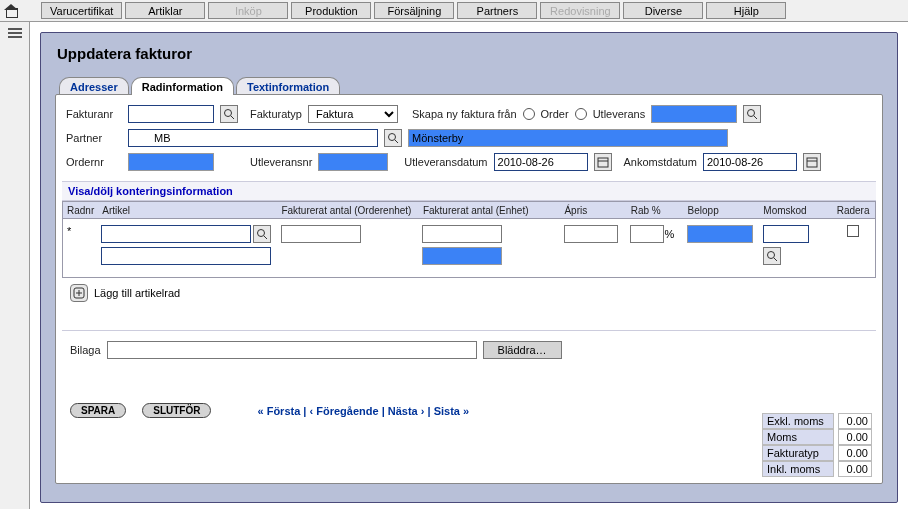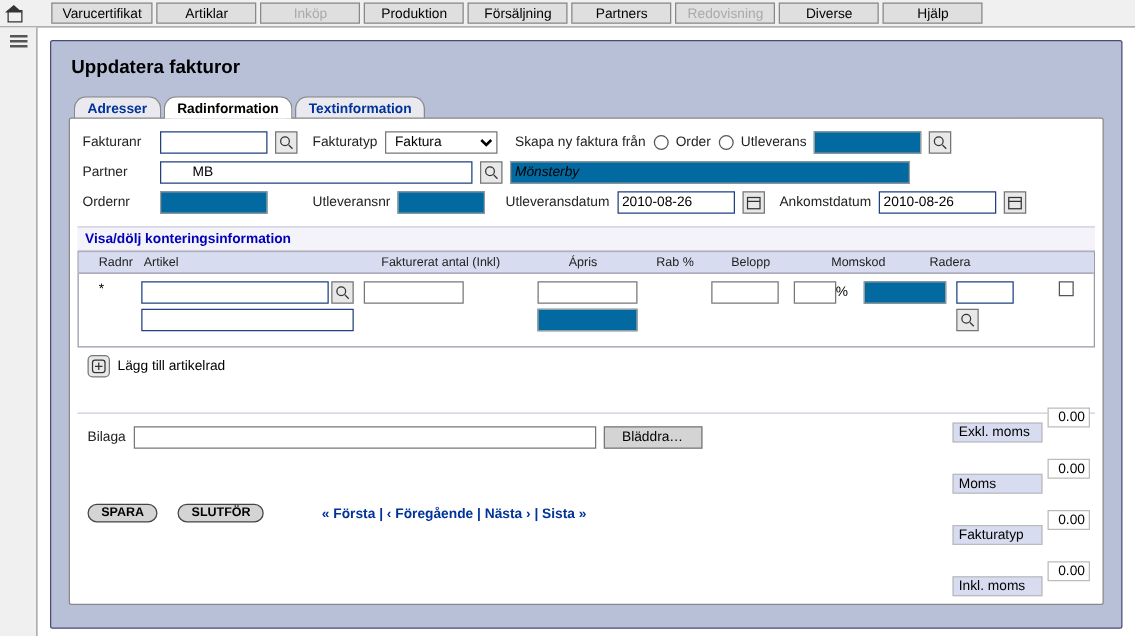--- a/index.html
+++ b/index.html
@@ -152,24 +152,23 @@
   }
   input[type="text"], select {
     font-family: inherit;
     font-size: 11px;
     height: 18px;
     border: 1px solid #777;
     background: #fff;
     padding: 0 3px;
   }
   input[readonly], .ro {
-    background: #0369a1;
+    background: #3b82f6;
     border: 1px solid #999;
     height: 18px;
-    font-style: italic;
   }
   .navy-border { border: 1px solid #204080 !important; }
   .icon-btn {
     width: 18px; height: 18px;
     border: 1px solid #777;
     background: #e8e8e8;
     display: inline-flex;
     align-items: center;
     justify-content: center;
     cursor: pointer;
@@ -204,21 +203,21 @@
     font-size: 10px;
     color: #222;
   }
   .grid-head > div { padding: 3px 4px 2px 4px; }
   .grid-row {
     display: flex;
     padding: 4px 0 0 0;
     min-height: 58px;
   }
   .grid-row > div { padding: 2px 4px; }
-  .col-radnr { width: 36px; margin-left: 12px; }
+  .col-radnr { width: 36px; }
   .col-artikel { width: 190px; }
   .col-fa-order { width: 150px; }
   .col-fa-enhet { width: 150px; }
   .col-apris { width: 70px; }
   .col-rab { width: 60px; }
   .col-belopp { width: 80px; }
   .col-momskod { width: 76px; }
   .col-radera { width: 46px; text-align:center;}
   
   .pill-btn {
@@ -250,21 +249,20 @@
     display: flex;
     justify-content: flex-end;
     align-items: center;
     gap: 4px;
   }
   .totals-row .tlabel {
     background: #d8dcf0;
     border: 1px solid #bbb;
     width: 72px;
     padding: 1px 4px;
-    margin-top: 25px;
   }
   .totals-row .tval {
     width: 34px;
     text-align: right;
     background: #fff;
     border: 1px solid #bbb;
     padding: 1px 3px;
   }
   .add-line {
     display: flex;
@@ -374,21 +372,22 @@
               <line x1="1" y1="5" x2="11" y2="5" stroke="#333"></line>
             </svg>
         </span>
       </div>
 
       <div class="subhead">Visa/dölj konteringsinformation</div>
       <div class="grid">
         <div class="grid-head">
           <div class="col-radnr">Radnr</div>
           <div class="col-artikel">Artikel</div>
-          <div class="col-fa-enhet">Fakturerat antal (Inkl)</div>
+          <div class="col-fa-order">Fakturerat antal (Orderenhet)</div>
+          <div class="col-fa-enhet">Fakturerat antal (Enhet)</div>
           <div class="col-apris">Ápris</div>
           <div class="col-rab">Rab %</div>
           <div class="col-belopp">Belopp</div>
           <div class="col-momskod">Momskod</div>
           <div class="col-radera">Radera</div>
         </div>
         <div class="grid-row">
           <div class="col-radnr">*</div>
           <div class="col-artikel">
             <div style="display:flex;gap:2px;">

